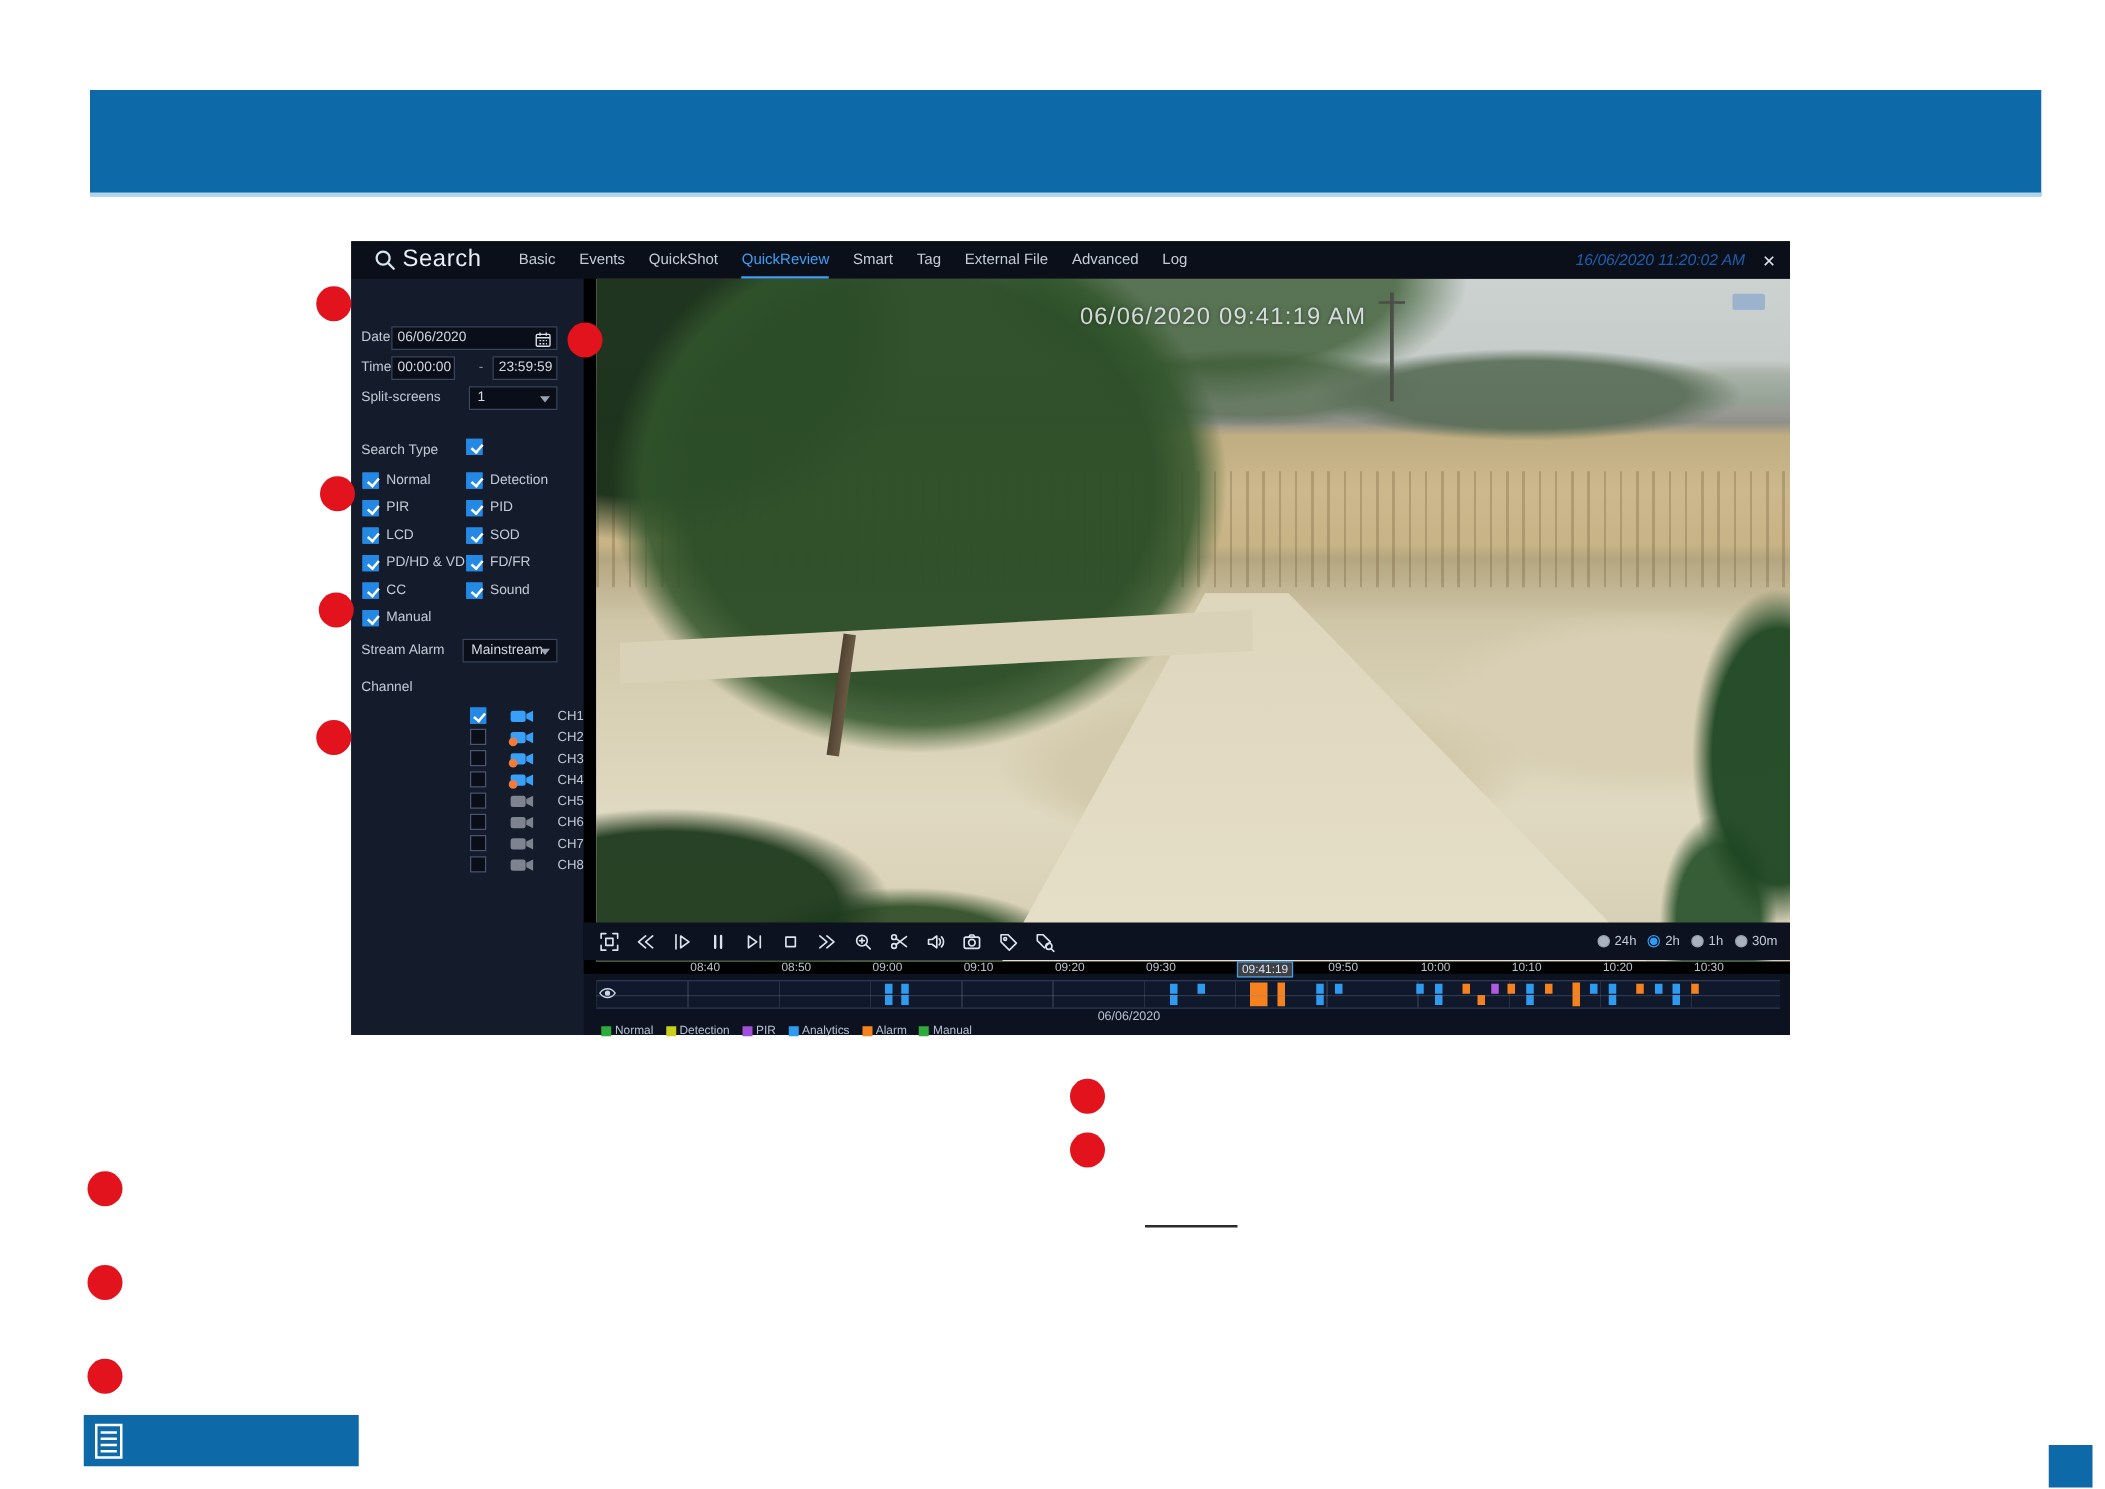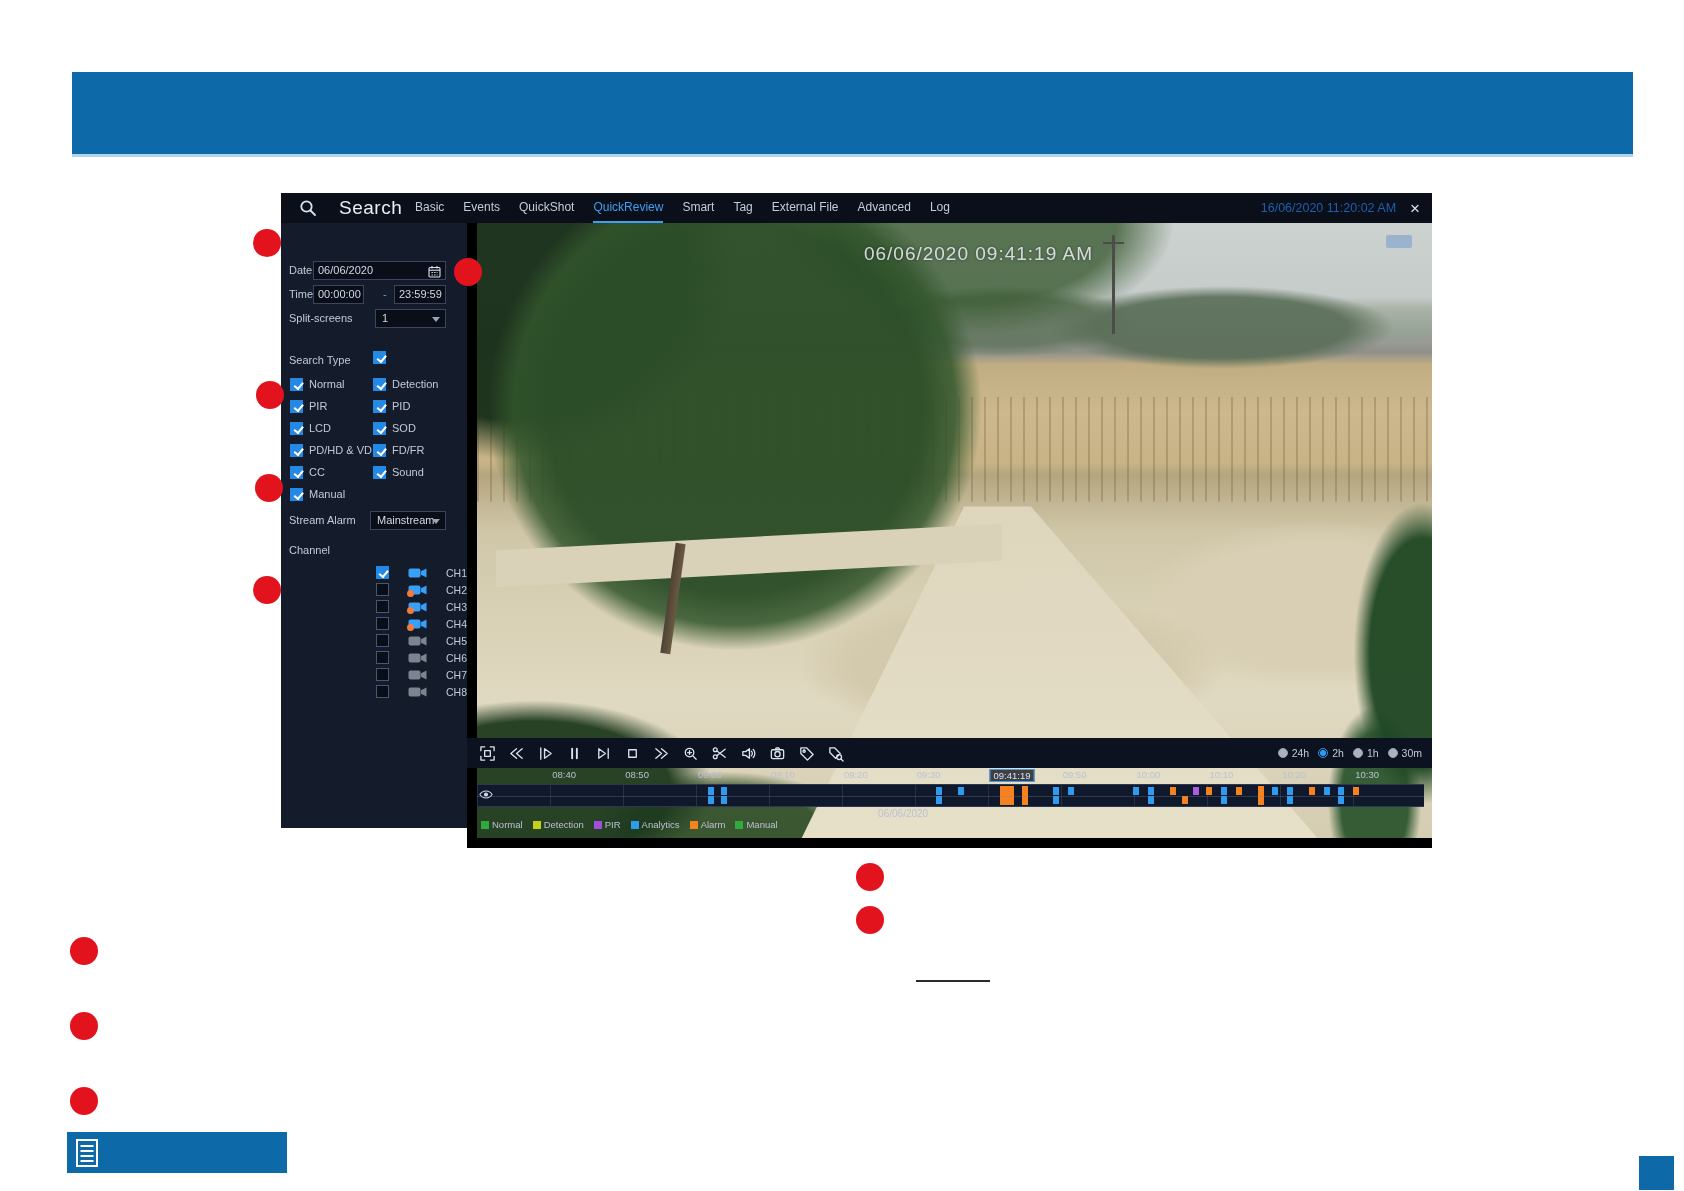--- a/index.html
+++ b/index.html
@@ -17,26 +17,26 @@
   .dot{position:absolute;width:28px;height:28px;border-radius:50%;background:#e2131d;}
   .c1{left:253px;top:229px}.c2{left:454px;top:258px}.c3{left:256px;top:381px}
   .c4{left:255px;top:474px}.c5{left:253px;top:576px}.c6{left:856px;top:863px}
   .c7{left:856px;top:906px}.c8{left:70px;top:937px}.c9{left:70px;top:1012px}.c10{left:70px;top:1087px}
 
   
   .panel{position:absolute;left:281px;top:193px;width:1151px;height:635px;background:#0c1220;
          color:#c3cad6;font-size:11px;}
   .navbar{position:absolute;left:0;top:0;right:0;height:30px;background:#0b0f19;
           display:flex;align-items:center;}
-  .nav-title-wrap{display:flex;align-items:center;gap:22px;margin-left:18px;width:116px;}
+  .nav-title-wrap{display:flex;align-items:center;gap:5px;margin-left:18px;width:116px;}
   .nav-title{color:#e9eef5;font-size:19px;letter-spacing:.5px;}
   .tabs{display:flex;align-items:center;gap:19px;font-size:12px;color:#c4ccd8;height:30px;}
   .tab{line-height:28px;height:30px;box-sizing:border-box;cursor:pointer;white-space:nowrap;}
   .tab.active{color:#3f9ff5;border-bottom:2px solid #3f9ff5;}
-  .nav-right{margin-left:auto;display:flex;align-items:center;gap:14px;padding-right:12px;}
+  .nav-right{margin-left:auto;display:flex;align-items:center;gap:14px;padding-right:12px;font-style:italic;}
   .nav-datetime{color:#1d5fae;font-size:12.5px;}
   .nav-close{color:#dbe1ea;font-size:17px;line-height:17px;cursor:pointer;}
 
   .sidebar{position:absolute;left:0;top:30px;bottom:0;width:186px;background:#141b2a;}
   .srow{position:absolute;left:0;width:100%;height:20px;}
   .srow .lbl{position:absolute;left:8px;top:3px;}
   .row-date{top:38px}.row-time{top:62px}.row-split{top:86px}
   .inbox{position:absolute;box-sizing:border-box;height:19px;background:#0a0e18;border:1px solid #39465e;
          color:#d2d9e4;font-size:11px;line-height:17px;padding:0 4px;}
   .date-in{left:32px;width:133px;}
@@ -62,21 +62,21 @@
   .cb-item{display:flex;align-items:center;gap:6px;}
   .row-stream{top:288px}
   .stream-sel{left:89px;width:76px;}
   .ch-head{position:absolute;left:8px;top:321px;}
   .ch-list{position:absolute;left:9px;top:341px;right:0;}
   .ch-item{display:flex;align-items:center;gap:19px;height:17px;justify-content:flex-end;}
   .camwrap{position:relative;width:19px;height:12px;}
   .cam-badge{position:absolute;left:-1px;bottom:-1px;width:7px;height:7px;border-radius:50%;}
   .ch-lbl{font-size:10.5px;}
 
-  .video{position:absolute;left:186px;top:30px;right:0;height:625px;background:#000;overflow:hidden;cursor:pointer;}
+  .video{position:absolute;left:186px;top:30px;right:0;height:556px;background:#000;overflow:hidden;cursor:pointer;}
   .scene{position:absolute;left:10px;right:0;top:0;bottom:10px;background-color:#c9cfc9;
     background-image:
       radial-gradient(ellipse 26% 20% at 6% 92%, rgba(30,58,30,.95) 0 55%, rgba(30,58,30,0) 72%),
       radial-gradient(ellipse 20% 14% at 26% 99%, rgba(42,74,36,.9) 0 50%, rgba(42,74,36,0) 70%),
       radial-gradient(ellipse 10% 34% at 99% 70%, rgba(30,70,34,.95) 0 55%, rgba(30,70,34,0) 72%),
       radial-gradient(ellipse 7% 22% at 94% 94%, rgba(36,80,40,.9) 0 50%, rgba(36,80,40,0) 70%),
       radial-gradient(ellipse 34% 52% at 27% 30%, rgba(44,78,40,.97) 0 58%, rgba(50,86,44,.85) 68%, rgba(50,86,44,0) 76%),
       radial-gradient(ellipse 30% 40% at 4% 8%, rgba(26,48,26,.97) 0 60%, rgba(26,48,26,0) 76%),
       radial-gradient(ellipse 30% 26% at 52% 0%, rgba(60,92,52,.8) 0 50%, rgba(60,92,52,0) 70%),
       radial-gradient(ellipse 24% 9% at 78% 17%, rgba(90,110,88,.9) 0 55%, rgba(90,110,88,0) 75%),

